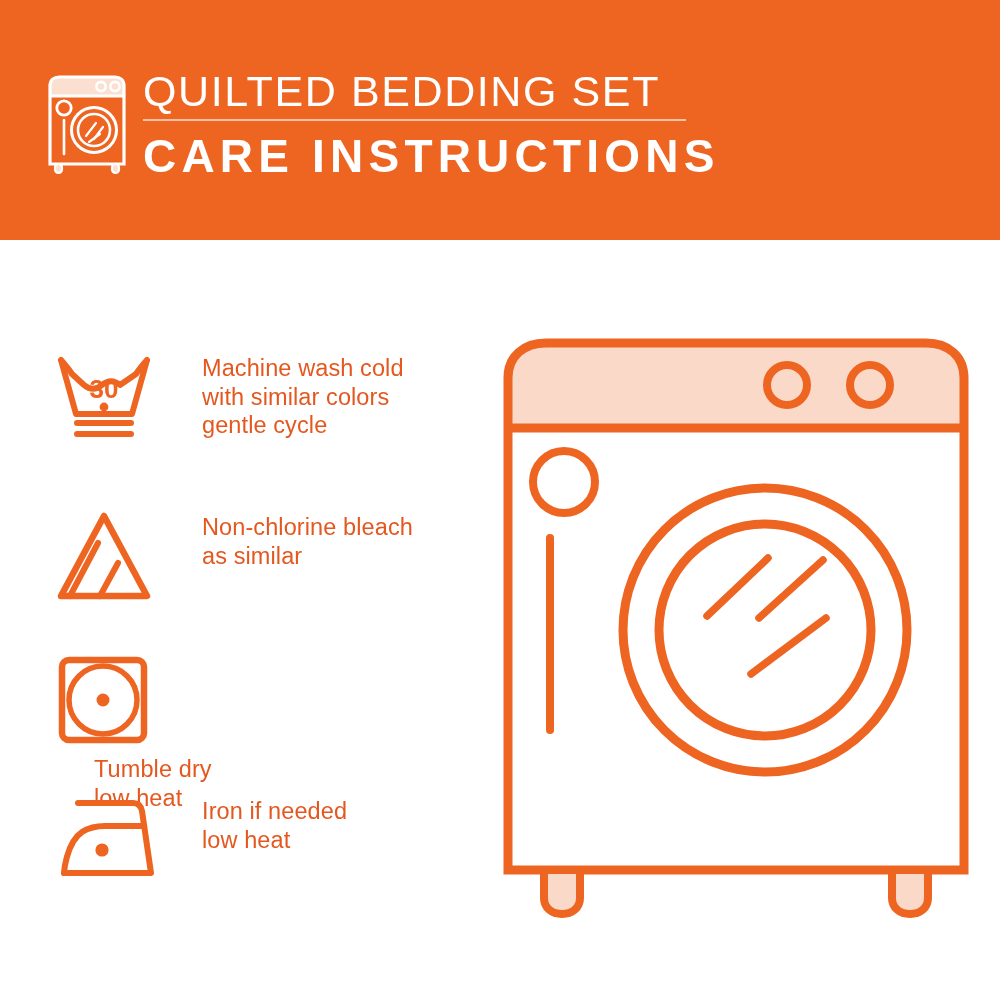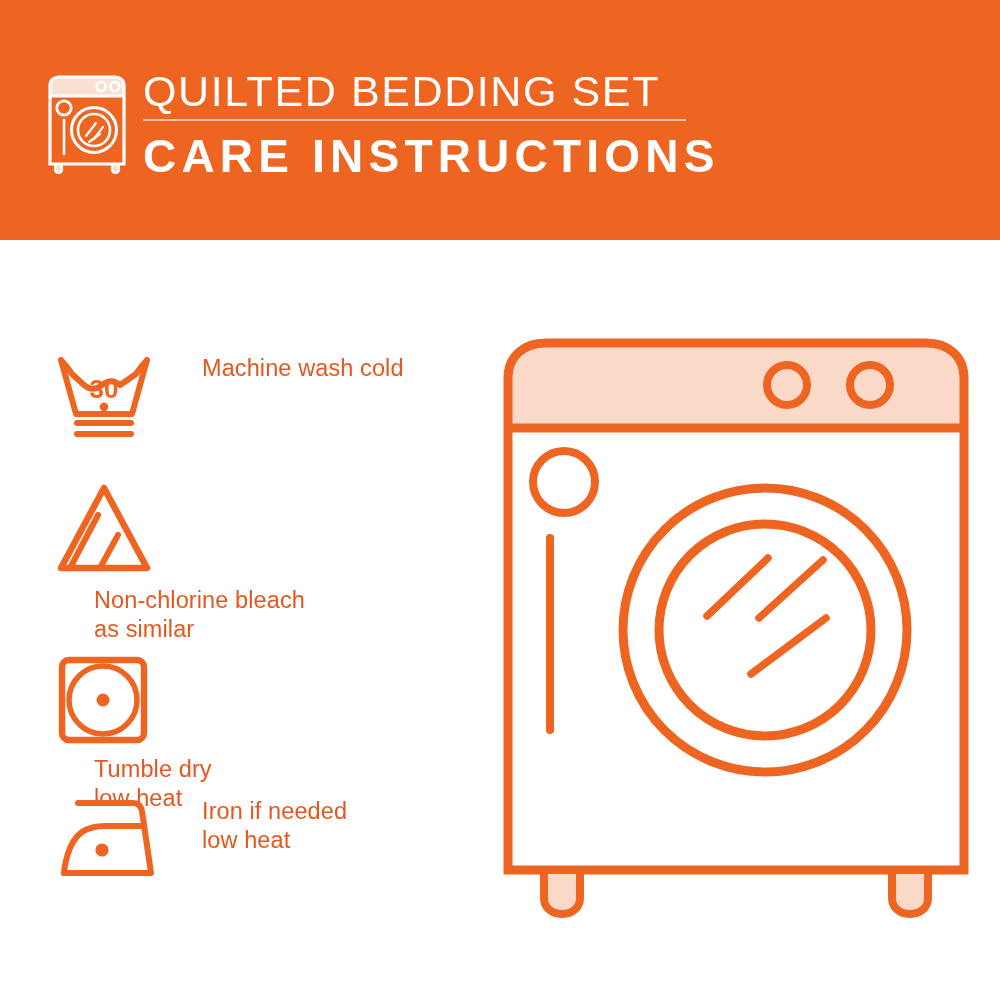--- a/index.html
+++ b/index.html
@@ -81,21 +81,21 @@
   .care-text {
     color: #e4581f;
     font-size: 23.5px;
     line-height: 28.5px;
     font-weight: 400;
     letter-spacing: .1px;
     padding-left: 42px;
     padding-top: 2px;
   }
   #care-row-0 { top: 352px; }
-  #care-row-1 { top: 476px; flex-direction: column; }
+  #care-row-1 { top: 511px; }
   #care-row-2 { top: 645px; flex-direction: column; }
   #care-row-3 { top: 795px; }
 
   
   #washer-illustration {
     position: absolute;
     left: 496px;
     top: 330px;
     width: 480px;
     height: 600px;
@@ -141,20 +141,22 @@
         <path d="M5 8 C5 8 12 16 16 22 L28 33 C34 38 40 38 46 33 C52 28 58 28 64 33 L80 22 C84 16 91 8 91 8" stroke="#ee6421" stroke-width="6" stroke-linecap="round" stroke-linejoin="round" fill="none"></path>
         <path d="M5 8 L20 62 L76 62 L91 8" stroke="#ee6421" stroke-width="6" stroke-linejoin="round" fill="none"></path>
         <text x="48" y="46" text-anchor="middle" font-family="Liberation Sans, sans-serif" font-size="26" font-weight="700" fill="#ee6421">30</text>
         <circle cx="48" cy="55" r="4.4" fill="#ee6421"></circle>
         <rect x="18" y="68" width="60" height="6" rx="3" fill="#ee6421"></rect>
         <rect x="18" y="79" width="60" height="6" rx="3" fill="#ee6421"></rect>
       </svg>
     </div>
     <div class="care-text">
       <div>Machine wash cold</div>
+      <div>with similar colors</div>
+      <div>gentle cycle</div>
     </div>
   </div>
 
   <div class="care-row" id="care-row-1">
     <div class="care-icon">
       <svg width="100" height="95" viewBox="0 0 100 95" fill="none" xmlns="http://www.w3.org/2000/svg">
         <path d="M48 5 L91 85 L5 85 Z" stroke="#ee6421" stroke-width="6.5" stroke-linejoin="round" fill="none"></path>
         <line x1="42" y1="32" x2="14" y2="85" stroke="#ee6421" stroke-width="6" stroke-linecap="round"></line>
         <line x1="62" y1="52" x2="44" y2="85" stroke="#ee6421" stroke-width="6" stroke-linecap="round"></line>
       </svg>

